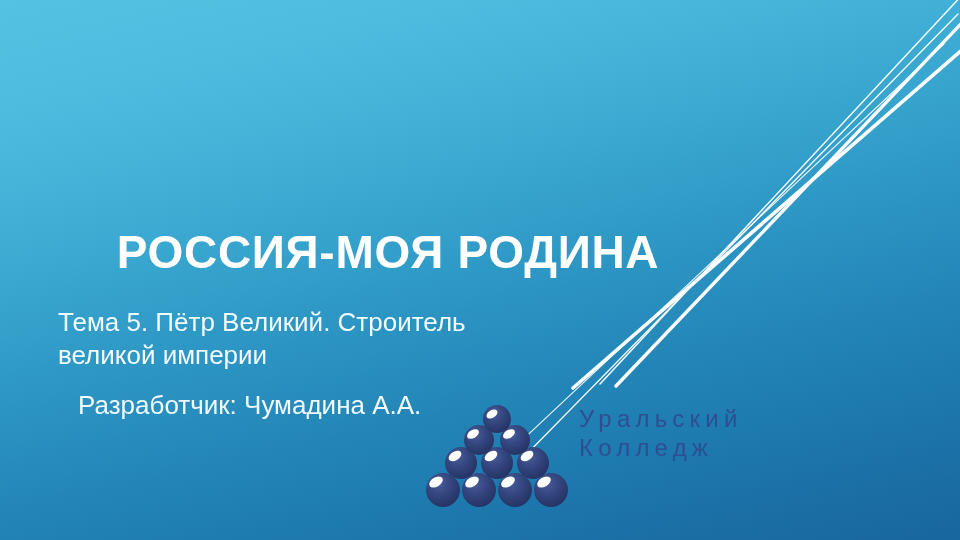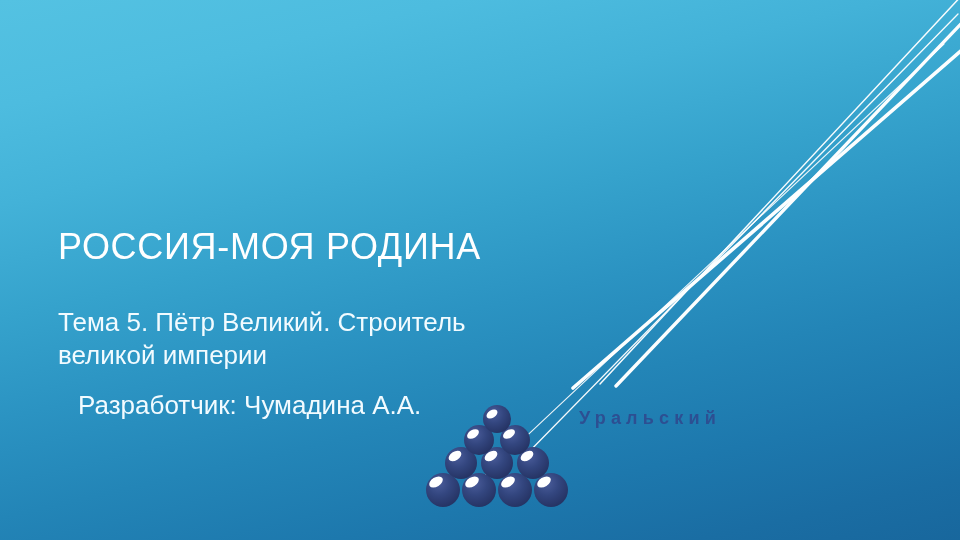--- a/index.html
+++ b/index.html
@@ -34,26 +34,27 @@
     pointer-events: none;
   }
 
   
   .title {
     position: absolute;
     left: 58px;
     top: 228px;
     width: 660px;
     color: #ffffff;
-    font-size: 36px;
+    font-size: 46px;
     line-height: 1.05;
-    font-weight: 400;
+    font-weight: 700;
     letter-spacing: 0.7px;
     text-transform: uppercase;
     white-space: nowrap;
+    text-align: center;
   }
 
   .subtitle-block {
     position: absolute;
     left: 58px;
     top: 306px;
     width: 430px;
     color: #f2fbff;
     font-size: 26px;
     line-height: 1.26;
@@ -70,22 +71,22 @@
     left: 424px;
     top: 396px;
     width: 500px;
     height: 125px;
   }
   .logo-text {
     position: absolute;
     left: 155px;
     top: 8px;
     color: #2d4f92;
-    font-weight: bold;
-    font-size: 18px;
+    font-weight: normal;
+    font-size: 24px;
     line-height: 29px;
     letter-spacing: 5.2px;
     white-space: nowrap;
   }
   .logo-text div { display: block; }
 </style>
 </head>
 <body>
 
 <div id="slide">
@@ -141,16 +142,17 @@
         <ellipse cx="67" cy="52" rx="7" ry="4.3" transform="rotate(-32 67 52)"></ellipse>
         <ellipse cx="103" cy="52" rx="7" ry="4.3" transform="rotate(-32 103 52)"></ellipse>
         <ellipse cx="49" cy="30" rx="6.5" ry="4" transform="rotate(-32 49 30)"></ellipse>
         <ellipse cx="85" cy="30" rx="6.5" ry="4" transform="rotate(-32 85 30)"></ellipse>
         <ellipse cx="68" cy="10" rx="6" ry="3.8" transform="rotate(-32 68 10)"></ellipse>
       </g>
     </svg>
 
     <div class="logo-text">
       <div>Уральский</div>
+      <div>Колледж</div>
     </div>
   </div>
 
 </div>
 
 </body></html>

